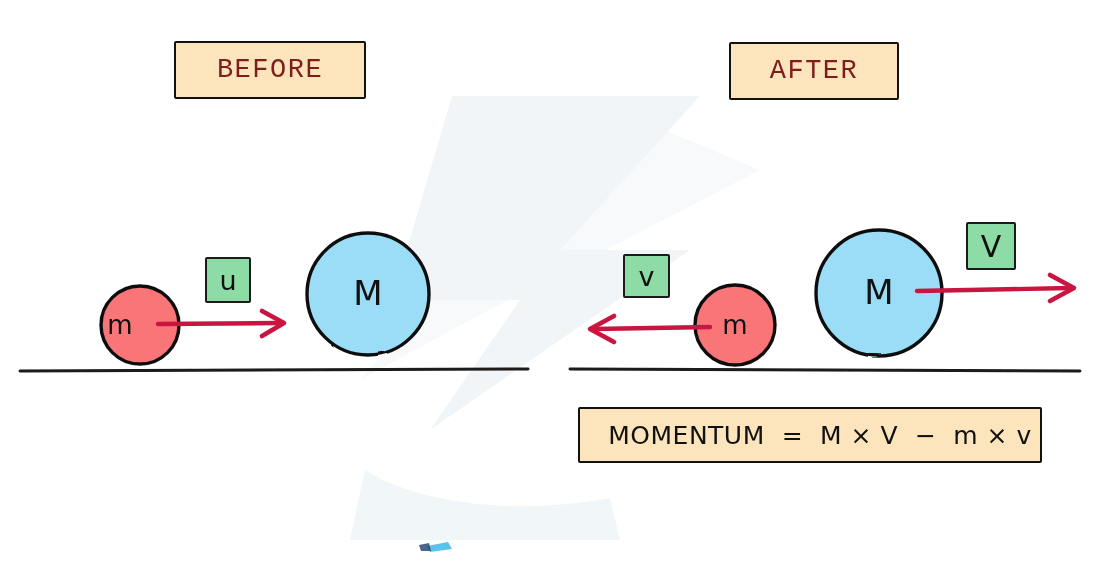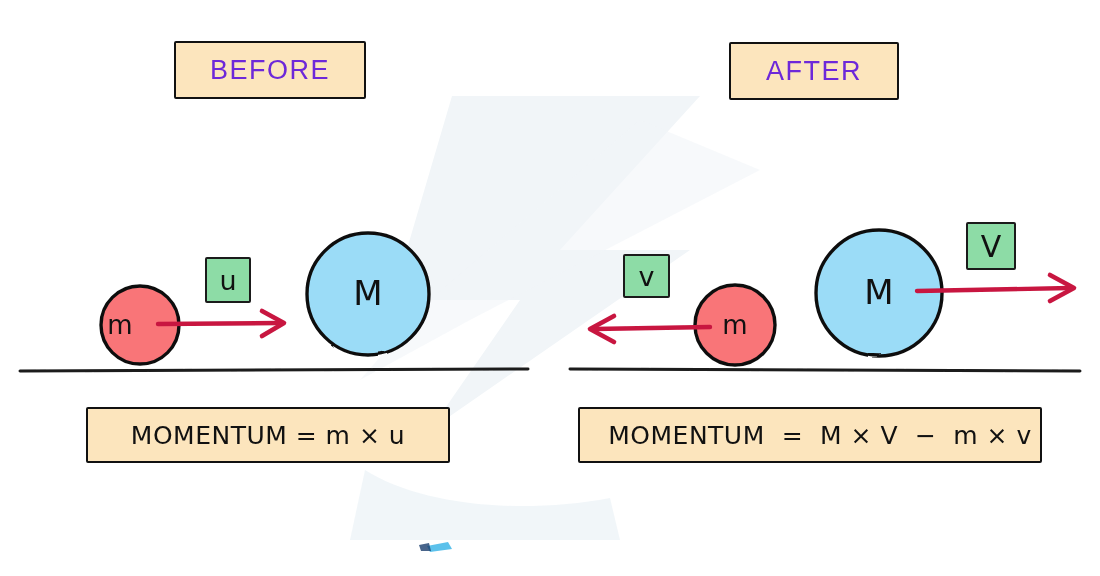--- a/index.html
+++ b/index.html
@@ -32,22 +32,22 @@
   }
   .panel-label {
     position: absolute;
     display: flex;
     align-items: center;
     justify-content: center;
     border: 2.6px solid #111111;
     border-radius: 2px;
     font-size: 27px;
     letter-spacing: 1.5px;
-    color: #6d28d9;
-    font-family: Liberation Sans, sans-serif;
+    color: #7f1d1d;
+    font-family: Liberation Mono, monospace;
     font-weight: 400;
     box-sizing: border-box;
   }
   .equation-box {
     position: absolute;
     display: flex;
     align-items: center;
     justify-content: center;
     border: 2.8px solid #111111;
     border-radius: 2px;
@@ -140,21 +140,20 @@
   </svg>
 
   <div class="panel-label" style="left:174px; top:41px; width:192px; height:58px; background:#fce5bd;">BEFORE</div>
 
   <div class="ball-label small" style="left:100px; top:310px; width:40px;">m</div>
 
   <div class="ball-label big" style="left:348px; top:273px; width:40px;">M</div>
 
   <div class="vel-box lower" style="left:205px; top:257px; width:46px; height:46px; background:#8ddca6;">u</div>
 
-  <div class="equation-box" style="left:86px; top:407px; width:364px; height:56px; background:#fce5bd;">MOMENTUM = m × u</div>
 
   <div class="panel-label" style="left:729px; top:42px; width:170px; height:58px; background:#fce5bd;">AFTER</div>
 
   <div class="ball-label small" style="left:715px; top:310px; width:40px;">m</div>
 
   <div class="ball-label big" style="left:859px; top:272px; width:40px;">M</div>
 
   <div class="vel-box lower" style="left:623px; top:254px; width:47px; height:44px; background:#8ddca6;">v</div>
 
   <div class="vel-box upper" style="left:966px; top:222px; width:50px; height:48px; background:#8ddca6;">V</div>

